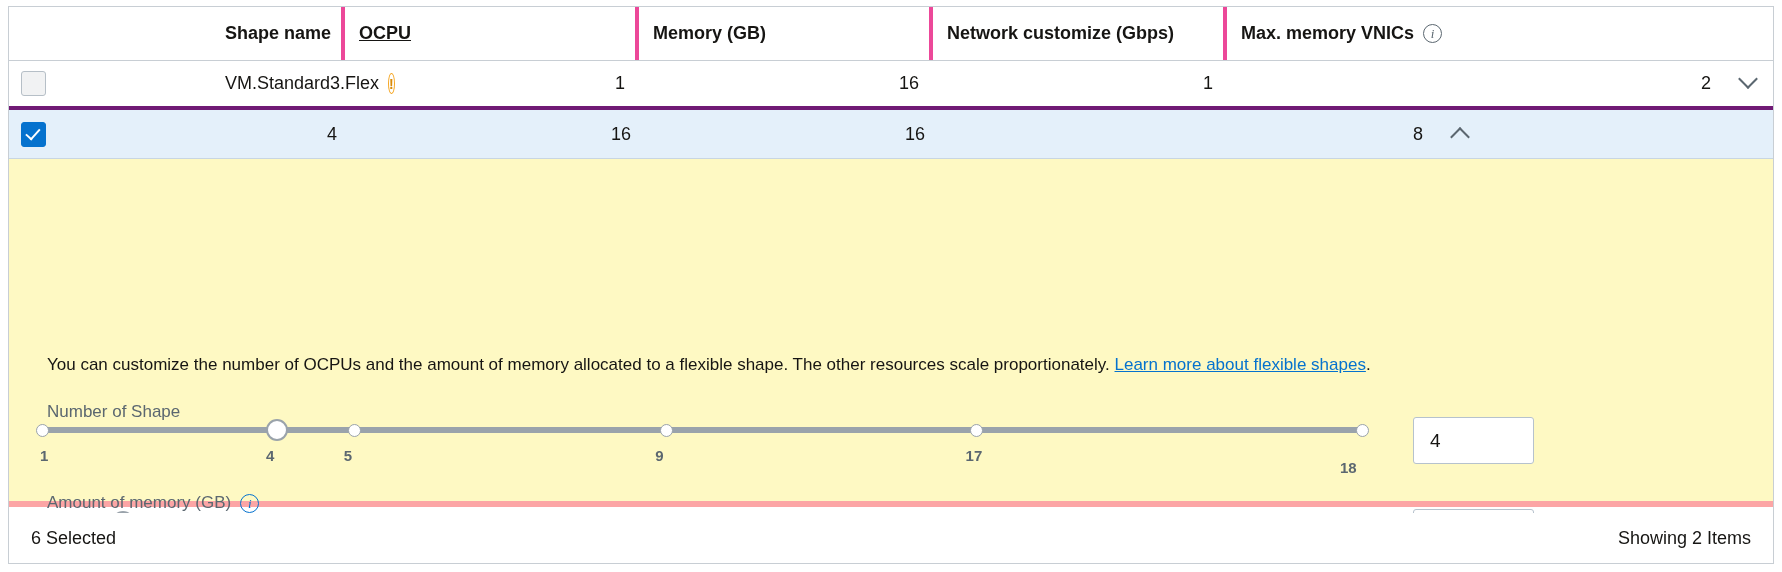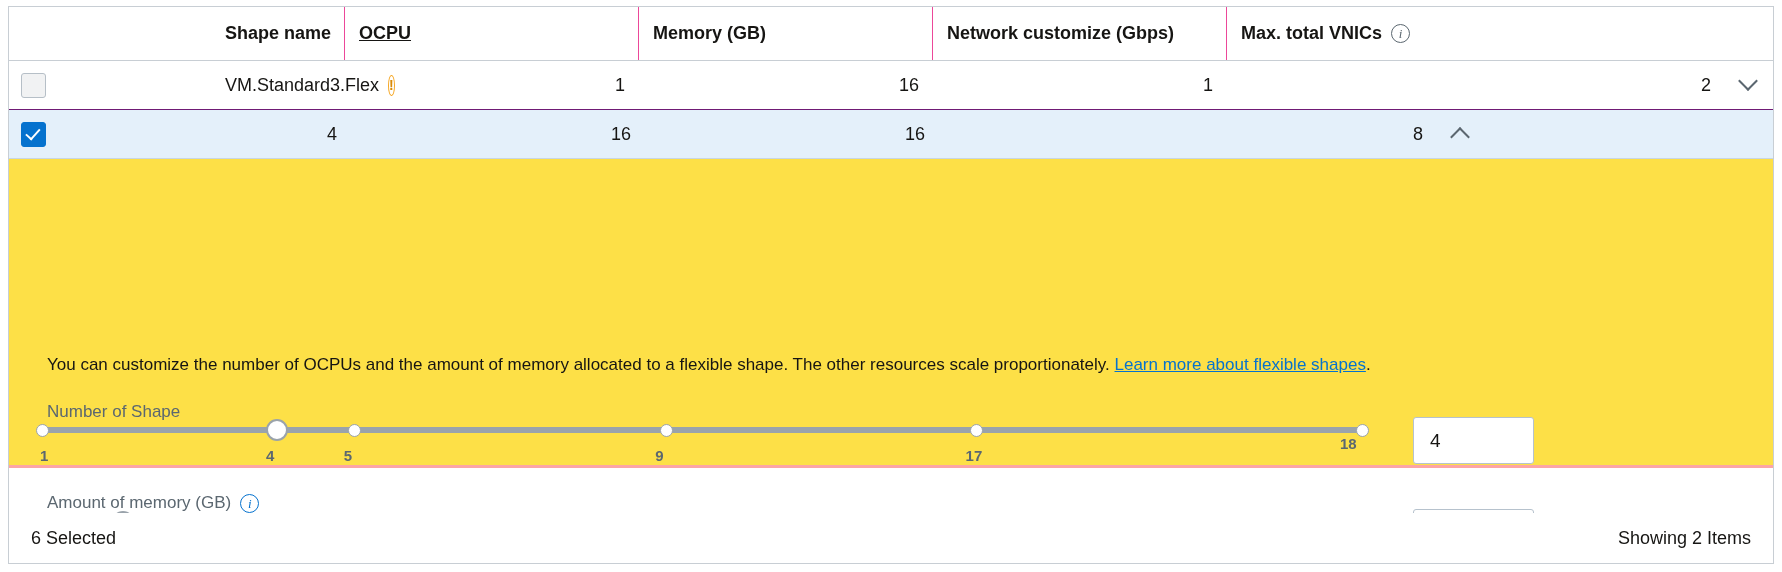--- a/index.html
+++ b/index.html
@@ -20,21 +20,21 @@
 
   
   .thead{
     display:flex;height:53px;align-items:stretch;
     border-bottom:1px solid #c8ced4;background:#ffffff;
   }
   .th{
     display:flex;align-items:center;
     font-size:18px;font-weight:bold;color:#161513;
     box-sizing:border-box;padding-left:14px;
-    border-right:1px solid #ec4899;
+    border-right:4px solid #ec4899;
   }
   .th.last{border-right:none;}
   .th-check{width:48px;border-right:none;padding-left:0;}
   .th-shape{width:288px;padding-left:168px;}
   .th-ocpu{width:294px;padding-left:14px;text-decoration:underline;}
   .th-mem{width:294px;padding-left:14px;}
   .th-net{width:294px;padding-left:14px;}
   .th-vnic{width:546px;padding-left:14px;}
 
   .info-i{
@@ -43,21 +43,21 @@
     border:1px solid #5b6770;color:#5b6770;
     font-style:italic;font-family:"Liberation Serif",serif;
     font-size:13px;font-weight:normal;margin-left:9px;line-height:1;
     box-sizing:border-box;
   }
   .info-i.blue{border-color:#0572ce;color:#0572ce;}
 
   
   .trow{
     display:flex;height:49px;align-items:center;
-    border-bottom:1px solid #701a75;background:#ffffff;
+    border-bottom:4px solid #701a75;background:#ffffff;
     box-sizing:border-box;
   }
   .trow.selected{background:#e4f0fa;border-bottom:1px solid #c8d6e2;}
   .cell{box-sizing:border-box;font-size:18px;color:#161513;display:flex;align-items:center;}
   .c-check{width:48px;justify-content:center;}
   .c-shape{width:288px;padding-left:168px;}
   .c-num{justify-content:flex-end;padding-right:14px;}
   .c-ocpu{width:294px;}
   .c-mem{width:294px;}
   .c-net{width:294px;}
@@ -89,22 +89,22 @@
   .chev{display:block;width:15px;height:15px;}
   .chev .v{
     display:block;width:12px;height:12px;
     border-right:2px solid #5b6770;border-bottom:2px solid #5b6770;
     transform:rotate(45deg);margin-top:-4px;
   }
   .chev.up .v{transform:rotate(-135deg);margin-top:3px;}
 
   
   .detail{
-    background:#fde047;border-bottom:3px solid #fca5a5;
-    height:309px;position:relative;box-sizing:border-box;
+    background:#fef9c3;border-bottom:6px solid #fca5a5;
+    height:348px;position:relative;box-sizing:border-box;
   }
   .detail-text{
     position:absolute;left:38px;top:196px;
     font-size:17px;color:#161513;white-space:nowrap;
   }
   .detail-text a{color:#0572ce;text-decoration:underline;}
 
   .slider-label{
     position:absolute;font-size:17px;color:#5b6770;
     display:flex;align-items:center;white-space:nowrap;
@@ -154,21 +154,21 @@
       <div class="th th-ocpu">
           <span>OCPU</span>
         </div>
       <div class="th th-mem">
           <span>Memory (GB)</span>
         </div>
       <div class="th th-net">
           <span>Network customize (Gbps)</span>
         </div>
       <div class="th th-vnic last">
-        <span>Max. total VNICs</span>
+        <span>Max. memory VNICs</span>
         <span class="info-i">i</span>
       </div>
     </div>
 
     <div class="trow">
       <div class="cell c-check">
         <span class="cbx"></span>
       </div>
       <div class="cell c-shape">
         <span>VM.Standard3.Flex</span>
@@ -216,21 +216,21 @@
           <div class="ticklabel" style="top: 288px; left: 31px;">1</div>
           <div class="handle" style="left: 256.96px; top: 260px;"></div>
           <div class="ticklabel" style="top: 288px; left: 256.96px;">4</div>
           <div class="tick" style="left: 339.34px; top: 264.5px;"></div>
           <div class="ticklabel" style="top: 288px; left: 334.84px;">5</div>
           <div class="tick" style="left: 650.86px; top: 264.5px;"></div>
           <div class="ticklabel" style="top: 288px; left: 646.36px;">9</div>
           <div class="tick" style="left: 961.06px; top: 264.5px;"></div>
           <div class="ticklabel" style="top: 288px; left: 956.56px;">17</div>
           <div class="tick" style="left: 1346.5px; top: 264.5px;"></div>
-          <div class="ticklabel" style="top: 276px; left: 1331px;">18</div>
+          <div class="ticklabel" style="top: 300px; left: 1331px;">18</div>
         </div>
       <div class="numbox" style="left:1404px;top:258px;">4</div>
 
       <div class="slider-label" style="left:38px;top:334px;">
         <span>Amount of memory (GB)</span>
         <span class="info-i blue">i</span>
       </div>
 
       <div id="memory-slider-area">
           <div class="track" style="left: 33px; top: 360px; width: 1320px;"></div>

